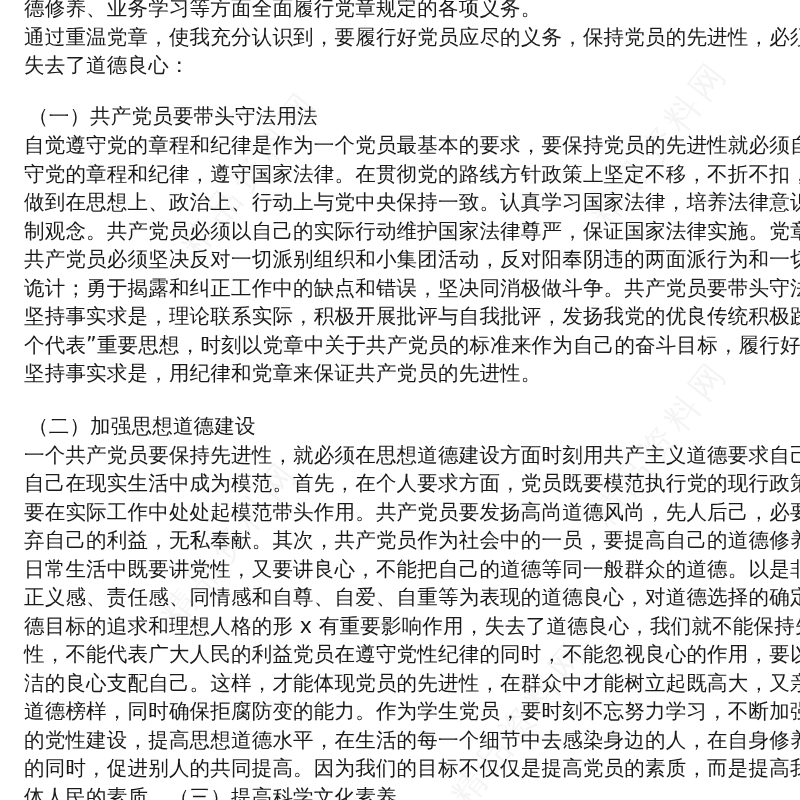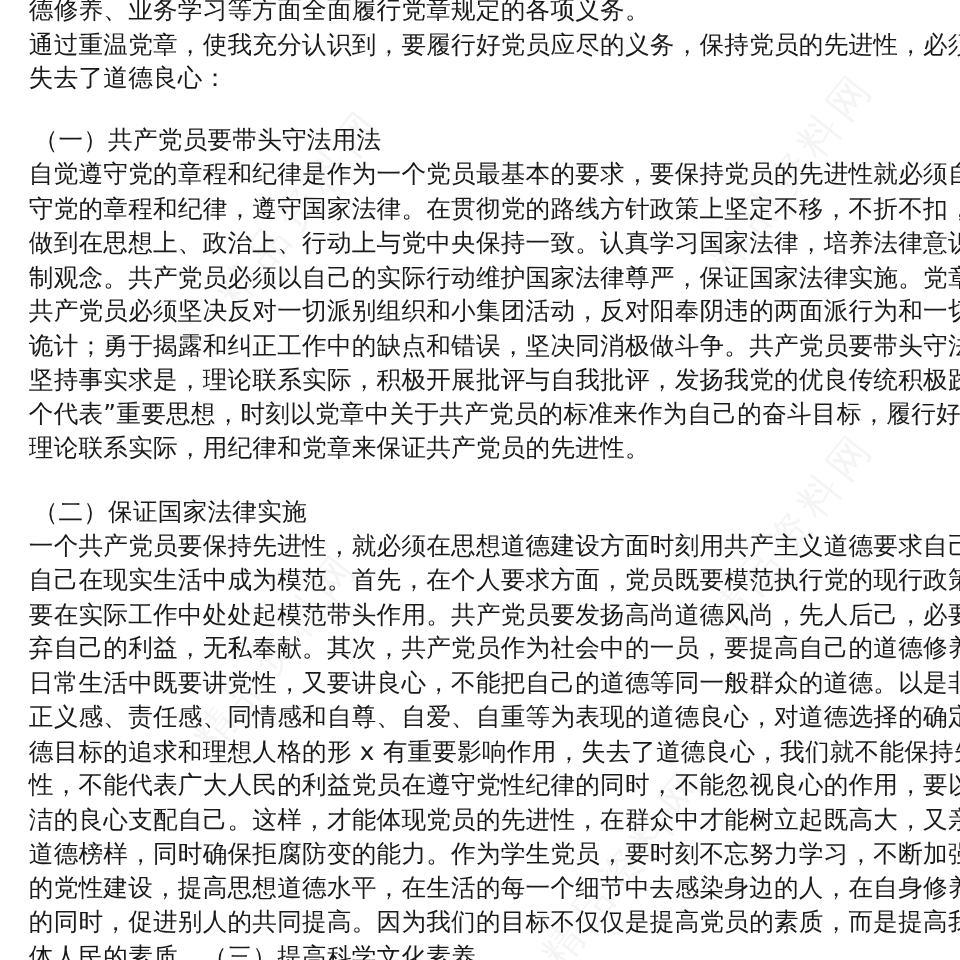--- a/index.html
+++ b/index.html
@@ -67,22 +67,22 @@
       <div class="line" style="top: 51px;">失去了道德良心：</div>
       <div class="line heading" style="top: 102px;">（一）共产党员要带头守法用法</div>
       <div class="line justify" style="top: 131px;">自觉遵守党的章程和纪律是作为一个党员最基本的要求，要保持党员的先进性就必须自觉遵</div>
       <div class="line justify" style="top: 160px;">守党的章程和纪律，遵守国家法律。在贯彻党的路线方针政策上坚定不移，不折不扣，始终</div>
       <div class="line justify" style="top: 188px;">做到在思想上、政治上、行动上与党中央保持一致。认真学习国家法律，培养法律意识和法</div>
       <div class="line justify" style="top: 217px;">制观念。共产党员必须以自己的实际行动维护国家法律尊严，保证国家法律实施。党章规定，</div>
       <div class="line justify" style="top: 245px;">共产党员必须坚决反对一切派别组织和小集团活动，反对阳奉阴违的两面派行为和一切阴谋</div>
       <div class="line justify" style="top: 274px;">诡计；勇于揭露和纠正工作中的缺点和错误，坚决同消极做斗争。共产党员要带头守法用法，</div>
       <div class="line justify" style="top: 302px;">坚持事实求是，理论联系实际，积极开展批评与自我批评，发扬我党的优良传统积极践行“三</div>
       <div class="line justify" style="top: 331px;">个代表”重要思想，时刻以党章中关于共产党员的标准来作为自己的奋斗目标，履行好党员</div>
-      <div class="line" style="top: 359px;">理论联系实际，用纪律和党章来保证共产党员的先进性。</div>
-      <div class="line heading" style="top: 412px;">（二）保证国家法律实施</div>
+      <div class="line" style="top: 359px;">坚持事实求是，用纪律和党章来保证共产党员的先进性。</div>
+      <div class="line heading" style="top: 412px;">（二）加强思想道德建设</div>
       <div class="line justify" style="top: 441px;">一个共产党员要保持先进性，就必须在思想道德建设方面时刻用共产主义道德要求自己，使</div>
       <div class="line justify" style="top: 469px;">自己在现实生活中成为模范。首先，在个人要求方面，党员既要模范执行党的现行政策，又</div>
       <div class="line justify" style="top: 498px;">要在实际工作中处处起模范带头作用。共产党员要发扬高尚道德风尚，先人后己，必要时放</div>
       <div class="line justify" style="top: 526px;">弃自己的利益，无私奉献。其次，共产党员作为社会中的一员，要提高自己的道德修养，在</div>
       <div class="line justify" style="top: 555px;">日常生活中既要讲党性，又要讲良心，不能把自己的道德等同一般群众的道德。以是非感、</div>
       <div class="line justify" style="top: 583px;">正义感、责任感、同情感和自尊、自爱、自重等为表现的道德良心，对道德选择的确定、道</div>
       <div class="line justify" style="top: 612px;">德目标的追求和理想人格的形 x 有重要影响作用，失去了道德良心，我们就不能保持先进</div>
       <div class="line justify" style="top: 640px;">性，不能代表广大人民的利益党员在遵守党性纪律的同时，不能忽视良心的作用，要以最纯</div>
       <div class="line justify" style="top: 669px;">洁的良心支配自己。这样，才能体现党员的先进性，在群众中才能树立起既高大，又亲近的</div>
       <div class="line justify" style="top: 697px;">道德榜样，同时确保拒腐防变的能力。作为学生党员，要时刻不忘努力学习，不断加强自身</div>

